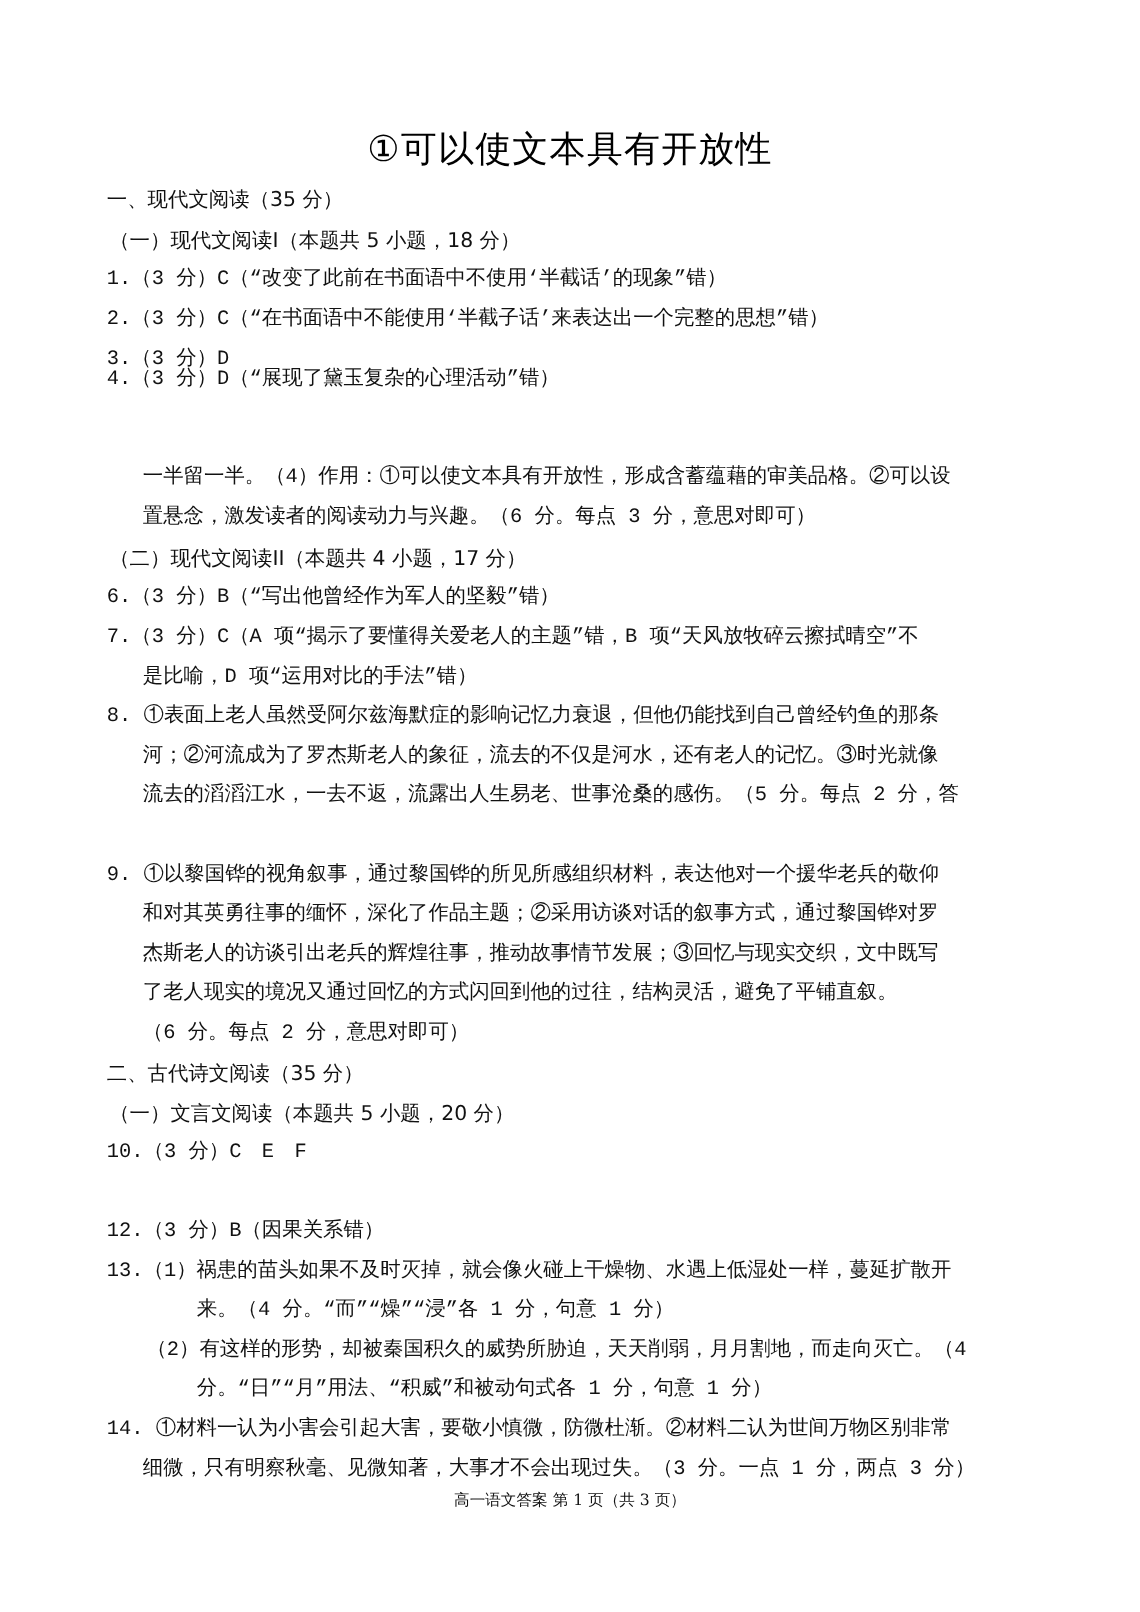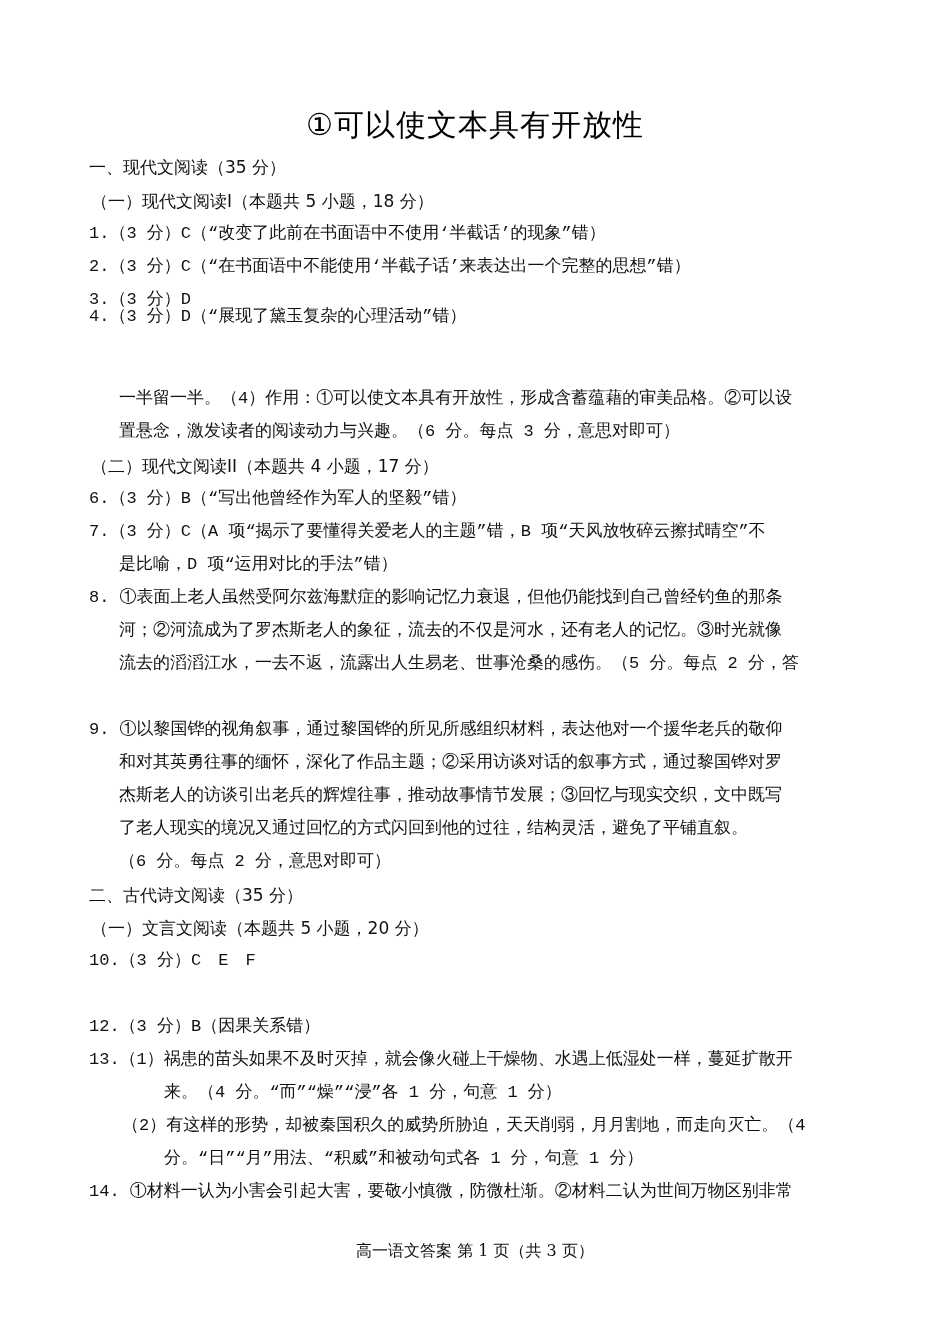--- a/index.html
+++ b/index.html
@@ -18,21 +18,21 @@
     position: absolute; left: 89px; width: 790px;
     font-size: 17px; line-height: 22px; white-space: nowrap; font-family: Liberation Mono, monospace;
   }
   .bold { font-weight: normal; font-family: "DejaVu Sans", "Liberation Sans", sans-serif; }
   .i1 { left: 119px; }
   .i2 { left: 164px; }
   .i3 { left: 108px; margin-left: 14px; }
   .sub { left: 91px; }
   .footer {
     position: absolute; left: 0; width: 950px; text-align: center; top: 1240px;
-    font-size: 16px; line-height: 22px;
+    font-size: 13px; line-height: 22px;
   }
 </style>
 </head>
 <body>
 
 <div class="page">
 
   <div class="title">①可以使文本具有开放性</div>
 
   <div class="line bold" style="top:156px">一、现代文阅读（35 分）</div>
@@ -66,15 +66,16 @@
 
   <div class="line" style="top:950px">10.（3 分）C　E　F</div>
   <div class="line" style="top:1016px">12.（3 分）B（因果关系错）</div>
 
   <div class="line" style="top:1049px">13.（1）祸患的苗头如果不及时灭掉，就会像火碰上干燥物、水遇上低湿处一样，蔓延扩散开</div>
   <div class="line i2" style="top:1082px">来。（4 分。“而”“燥”“浸”各 1 分，句意 1 分）</div>
   <div class="line i3" style="top:1115px">（2）有这样的形势，却被秦国积久的威势所胁迫，天天削弱，月月割地，而走向灭亡。（4</div>
   <div class="line i2" style="top:1148px">分。“日”“月”用法、“积威”和被动句式各 1 分，句意 1 分）</div>
 
   <div class="line" style="top:1181px">14. ①材料一认为小害会引起大害，要敬小慎微，防微杜渐。②材料二认为世间万物区别非常</div>
+  <div class="line i1" style="top:1214px">细微，只有明察秋毫、见微知著，大事才不会出现过失。（3 分。一点 1 分，两点 3 分）</div>
 
   <div class="footer">高一语文答案 第 1 页（共 3 页）</div>
 </div>
 
 </body></html>

